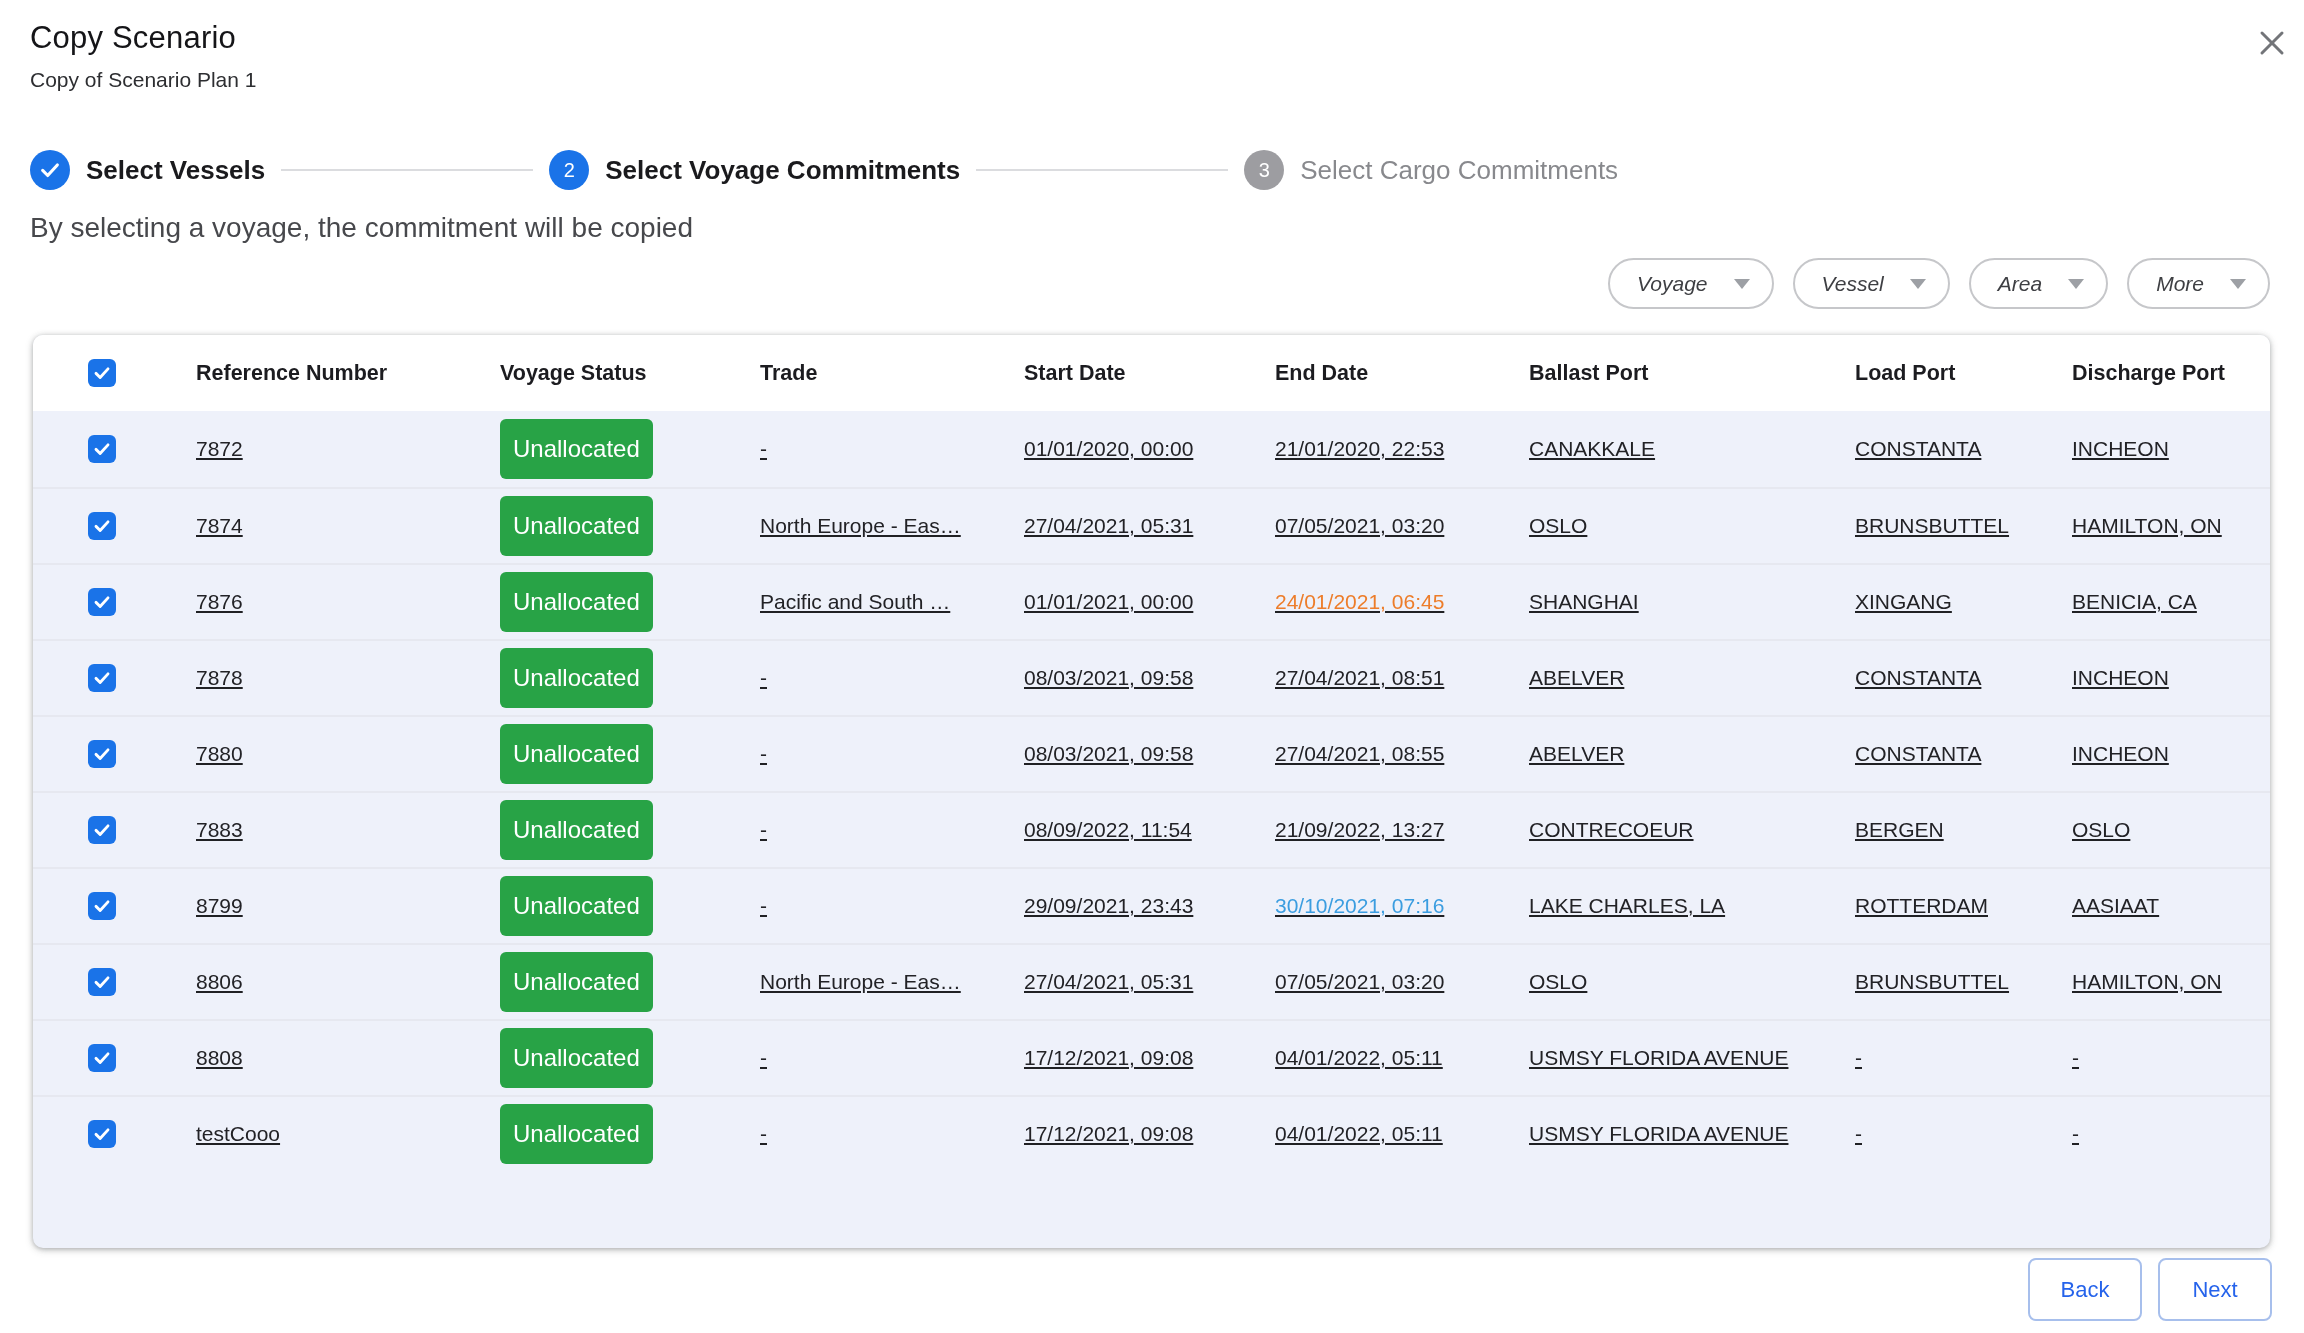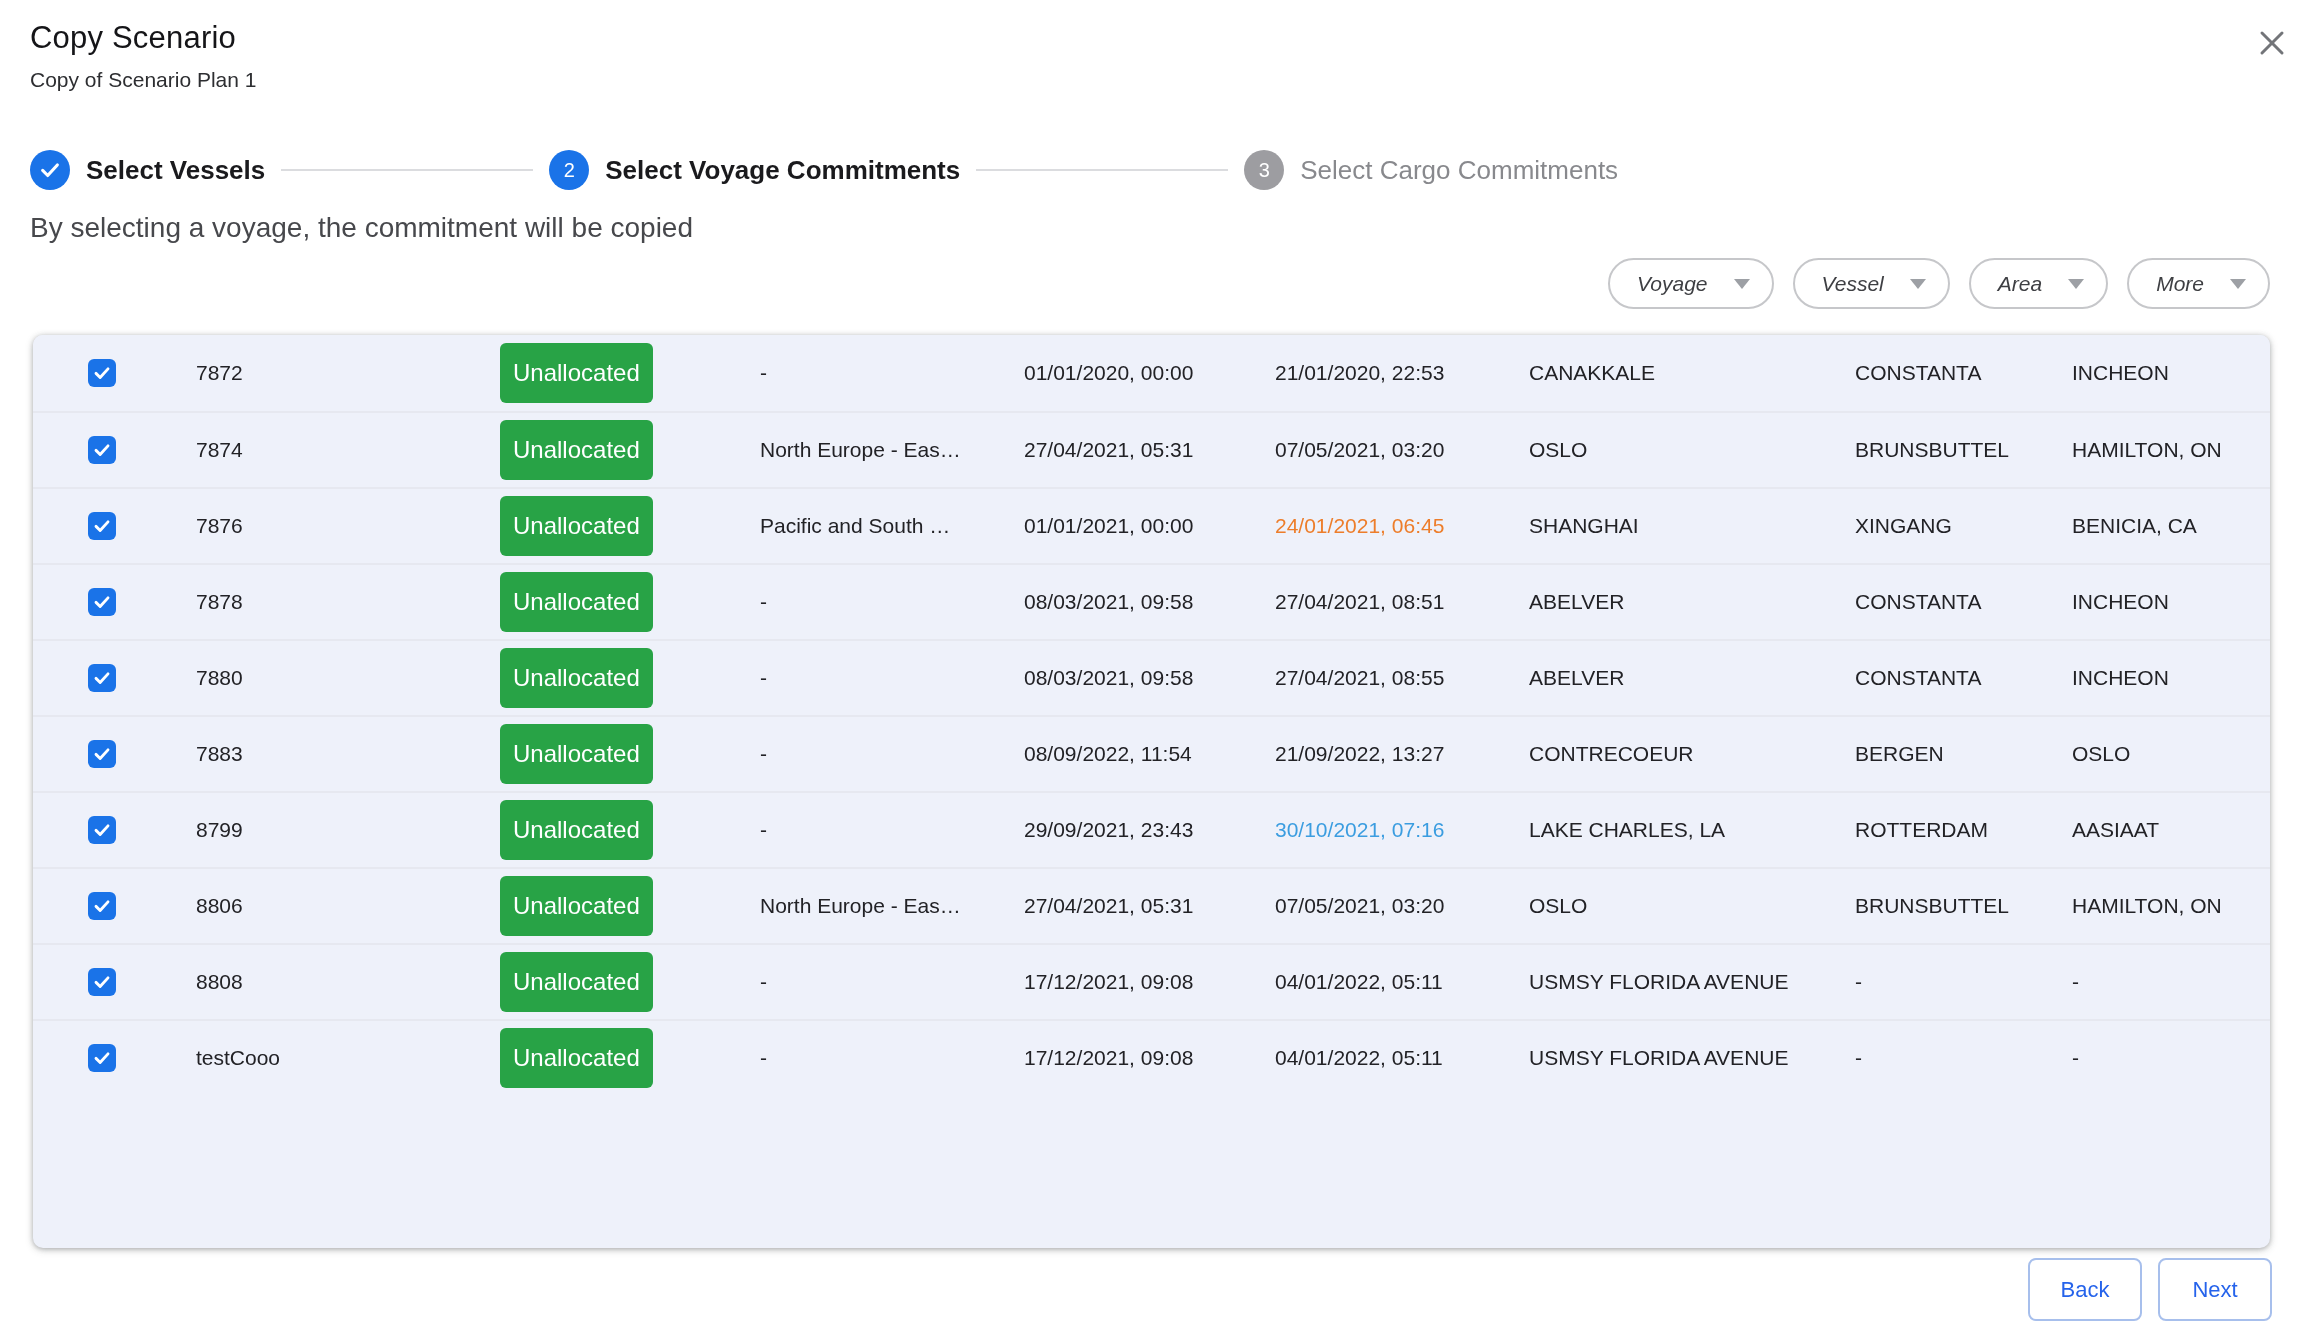--- a/index.html
+++ b/index.html
@@ -47,21 +47,21 @@
   
   .card { position:absolute; left:33px; top:335px; width:2237px; height:913px; border-radius:10px; background:var(--row-bg); overflow:hidden; box-shadow:0 1px 5px rgba(60,64,67,.35), 0 2px 8px rgba(60,64,67,.18); }
   .banner { height:105px; background:var(--banner-bg); display:flex; align-items:center; padding-left:28px; }
   .banner-text { font-size:22px; color:var(--selected-blue); }
 
   .grid { display:grid; grid-template-columns:163px 304px 260px 264px 251px 254px 326px 217px 1fr; align-items:center; }
   .thead { height:76px; background:#fff; }
   .th { font-size:21.5px; font-weight:700; color:#1c1c20; padding-right:12px; }
   .cb-cell { padding-left:55px; }
 
-  .trow { height:76px; background:var(--row-bg); border-top:2px solid #e6e8f0; }
+  .trow { height:76px; background:var(--row-bg); border-top:2px solid #e6e8f0;text-decoration:underline; }
   .trow:first-child { border-top:none; }
   .cell { font-size:21px; color:#222226; white-space:nowrap; overflow:hidden; padding-right:12px; }
   .cell.end.orange { color:var(--orange); }
   .cell.end.blue { color:var(--end-blue); }
 
   .checkbox { width:28px; height:28px; border-radius:6px; background:var(--accent-blue); display:flex; align-items:center; justify-content:center; cursor:pointer; }
 
   .badge { display:inline-block; background:var(--green); color:#fff; font-size:24px; padding:16px 13px; border-radius:6px; }
 
   
@@ -117,20 +117,37 @@
       <span class="pill-label">Area</span>
       <span class="caret"></span>
     </div>
     <div class="pill">
       <span class="pill-label">More</span>
       <span class="caret"></span>
     </div>
   </div>
 
 <div class="card">
+  <div class="grid thead" id="thead">
+    <div class="cb-cell">
+      <div class="checkbox">
+        <svg width="18" height="18" viewBox="0 0 24 24">
+            <polyline points="4,12.5 9.5,18 20,6.5" fill="none" stroke="#ffffff" stroke-width="3.8" stroke-linecap="round" stroke-linejoin="round"></polyline>
+          </svg>
+      </div>
+    </div>
+  <div class="th">Reference Number</div>
+      <div class="th">Voyage Status</div>
+      <div class="th">Trade</div>
+      <div class="th">Start Date</div>
+      <div class="th">End Date</div>
+      <div class="th">Ballast Port</div>
+      <div class="th">Load Port</div>
+      <div class="th">Discharge Port</div>
+    </div>
   <div id="tbody">
   <div class="grid trow">
     <div class="cb-cell">
       <div class="checkbox">
         <svg width="18" height="18" viewBox="0 0 24 24">
               <polyline points="4,12.5 9.5,18 20,6.5" fill="none" stroke="#ffffff" stroke-width="3.8" stroke-linecap="round" stroke-linejoin="round"></polyline>
             </svg>
       </div>
     </div>
     <div class="cell ref">7872</div>

